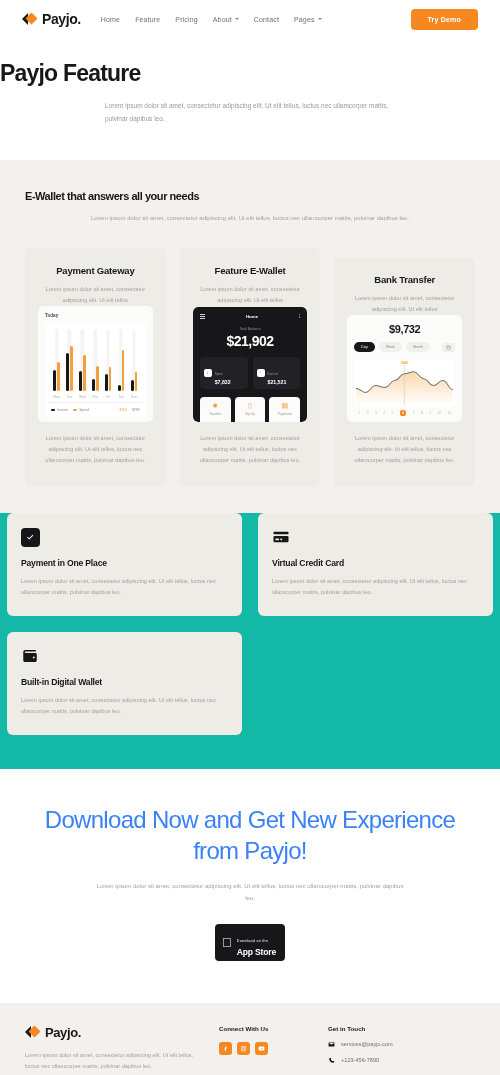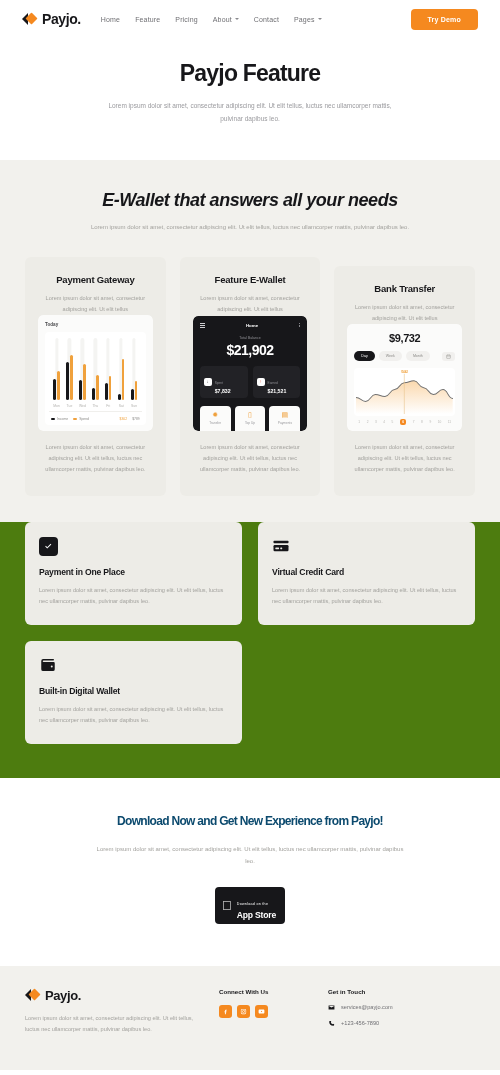--- a/index.html
+++ b/index.html
@@ -29,27 +29,27 @@
   .nav-link { font-size:7px; color:#6f6f73; letter-spacing:.15px; display:flex; align-items:center; gap:3px; cursor:pointer; }
   .caret { width:0;height:0; border-left:2.2px solid transparent; border-right:2.2px solid transparent; border-top:2.6px solid #8a8a8e; }
   .nav-spacer { flex:1; }
   .btn-demo {
     background:#f5891f; color:#fff; border:none; border-radius:4px;
     font-size:7px; font-weight:700; letter-spacing:.2px;
     padding:7px 17px; cursor:pointer; font-family:inherit;
   }
 
   
-  .hero { background:#fff; text-align:center; padding:22px 0 34px; }
+  .hero { background:#fff; text-align:left; padding:22px 0 34px; }
   .hero-title { font-size:23px; font-weight:800; letter-spacing:-.8px; color:#17171a; }
   .hero-sub { font-size:6.5px; color:#9a9a9e; line-height:2.05; margin-top:12px; padding:0 105px; }
 
   
   .sec-wallet { background:#f2f1ed; padding:30px 25px 26px; }
-  .sec-title { font-size:18px; font-weight:800; letter-spacing:-.45px; text-align:center; color:#17171a;font-style:italic; }
+  .sec-title { font-size:11px; font-weight:800; letter-spacing:-.45px; color:#17171a; }
   .sec-sub { font-size:6px; color:#a3a29e; line-height:2.0; text-align:center; margin-top:10px; padding:0 60px; }
 
   .cards3 { display:flex; gap:14px; margin-top:24px; align-items:flex-end; }
   .card3 { flex:1; background:#edece7; border-radius:6px; padding:17px 13px 20px; text-align:center; }
   .card3.mid { background:#edece7; }
   .c3-title { font-size:9.5px; font-weight:800; letter-spacing:-.2px; color:#17171a; }
   .c3-desc { font-size:5.6px; color:#a3a29e; line-height:2.0; margin-top:8px; }
   .c3-foot { font-size:5.6px; color:#a3a29e; line-height:2.0; margin-top:11px; }
   .mock { border-radius:5px; overflow:hidden; }
 
@@ -106,33 +106,33 @@
   .ar-cal { margin-left:auto; width:13px; height:9px; border-radius:3px; background:#f1f0ee; display:flex; align-items:center; justify-content:center; }
   .ar-cal svg { width:5px; height:5px; }
   .ar-plot { margin-top:7px; background:#fff; border-radius:4px; padding:4px 2px 2px; position:relative; }
   .ar-plot svg { display:block; width:100%; height:42px; }
   .ar-tag { position:absolute; left:50%; transform:translateX(-50%); top:2px; font-size:3px; color:#f0a13c; font-weight:700; }
   .ar-x { display:flex; justify-content:space-between; padding:3px 4px 0; align-items:center; }
   .ar-x span { font-size:3.2px; color:#bab9b6; }
   .ar-x span.sel { background:#f5891f; color:#fff; border-radius:2px; padding:1px 2.4px; font-weight:700; }
 
   
-  .sec-feats { background:#4d7c0f; padding:0 25px 34px; }
+  .sec-feats { background:#14b8a6; padding:0 7px 34px; }
   .grid2 { display:grid; grid-template-columns:1fr 1fr; gap:16px; }
   .fcard { background:#edece7; border-radius:6px; padding:15px 14px 18px; }
   .ficon { width:19px; height:19px; border-radius:4px; background:#17171a; display:flex; align-items:center; justify-content:center; margin-bottom:11px; }
   .ficon svg { width:11px; height:11px; fill:#fff; }
   .ficon.bare { background:transparent; justify-content:flex-start; }
   .ficon.bare svg { width:18px; height:18px; fill:#17171a; }
   .f-title { font-size:8.6px; font-weight:800; letter-spacing:-.2px; color:#17171a; }
   .f-desc { font-size:5.6px; color:#a3a29e; line-height:2.0; margin-top:8px; }
 
   
   .sec-dl { background:#fff; padding:36px 25px 42px; text-align:center; }
-  .dl-title { font-size:12px; font-weight:700; letter-spacing:-.7px; line-height:1.28; color:#0c4a6e; }
+  .dl-title { font-size:24px; font-weight:400; letter-spacing:-.7px; line-height:1.28; color:#3b82f6; }
   .dl-sub { font-size:6px; color:#a3a29e; line-height:2.05; margin-top:13px; padding:0 68px; }
   .badges { display:flex; gap:8px; justify-content:center; margin-top:20px; }
   .badge { background:#17171a; border-radius:4px; padding:4px 9px 4px 7px; display:flex; align-items:center; gap:5px; cursor:pointer; }
   .badge .gp { width:11px; height:12px; position:relative; flex:none; }
   .badge .apl { font-size:13px; line-height:1; color:#fff; }
   .badge-txt { text-align:left; color:#fff; }
   .badge-t1 { font-size:3.6px; letter-spacing:.3px; }
   .badge-t2 { font-size:8.6px; font-weight:700; letter-spacing:-.2px; margin-top:.5px; }
 
   

